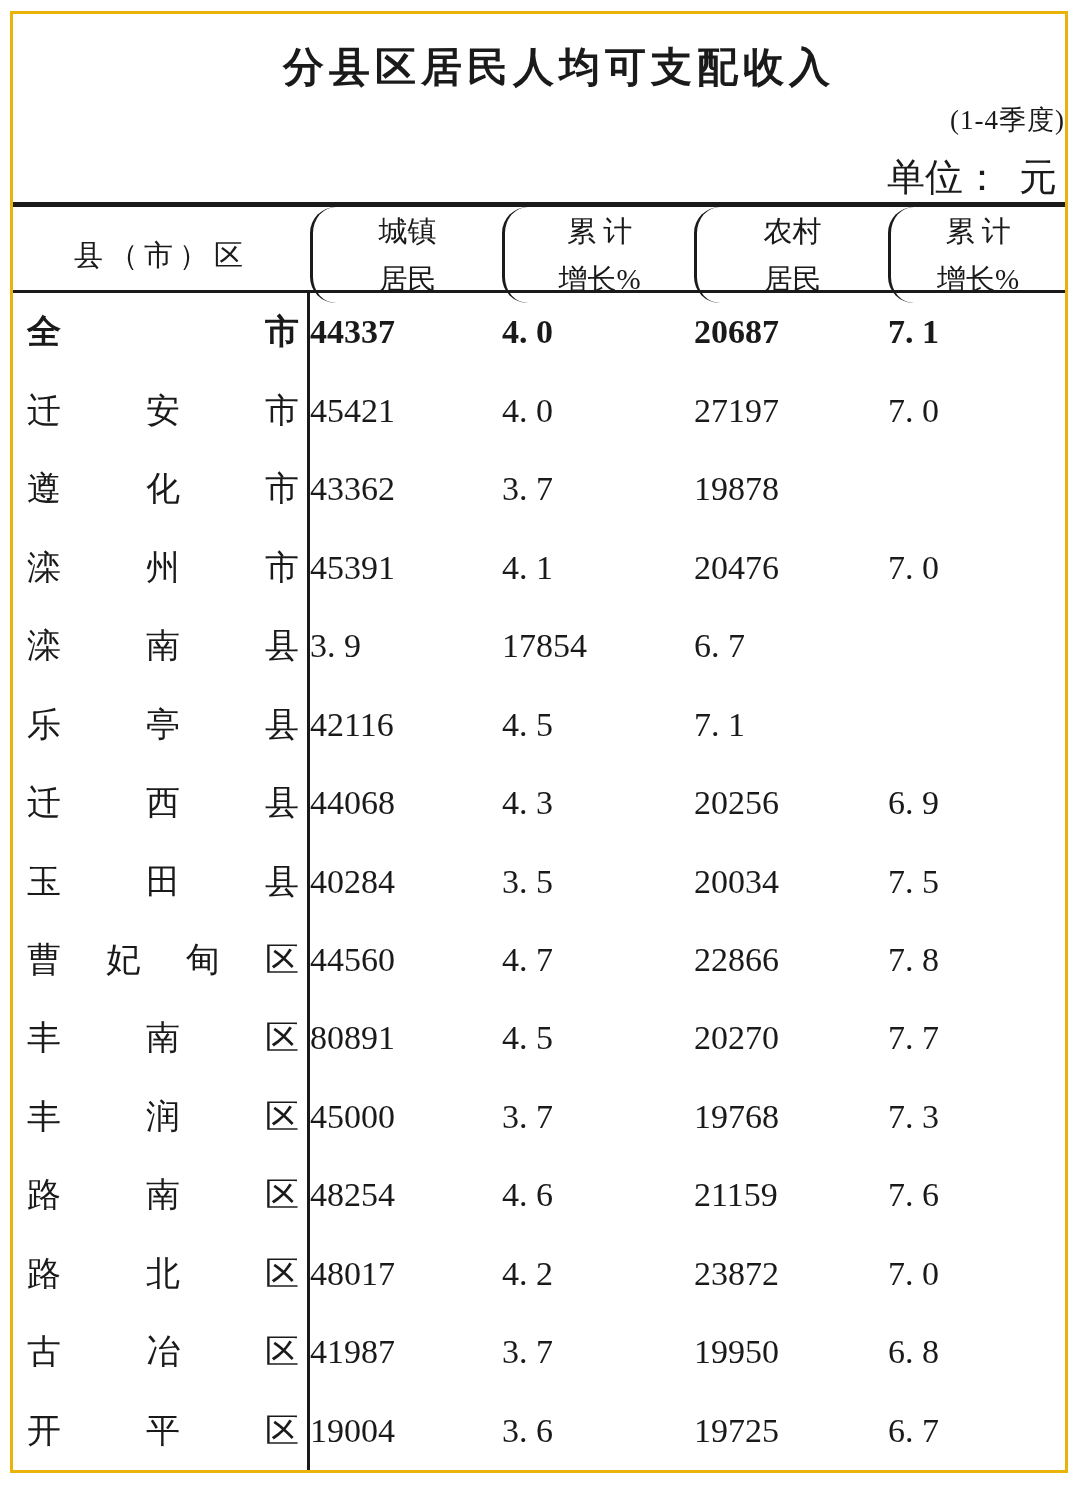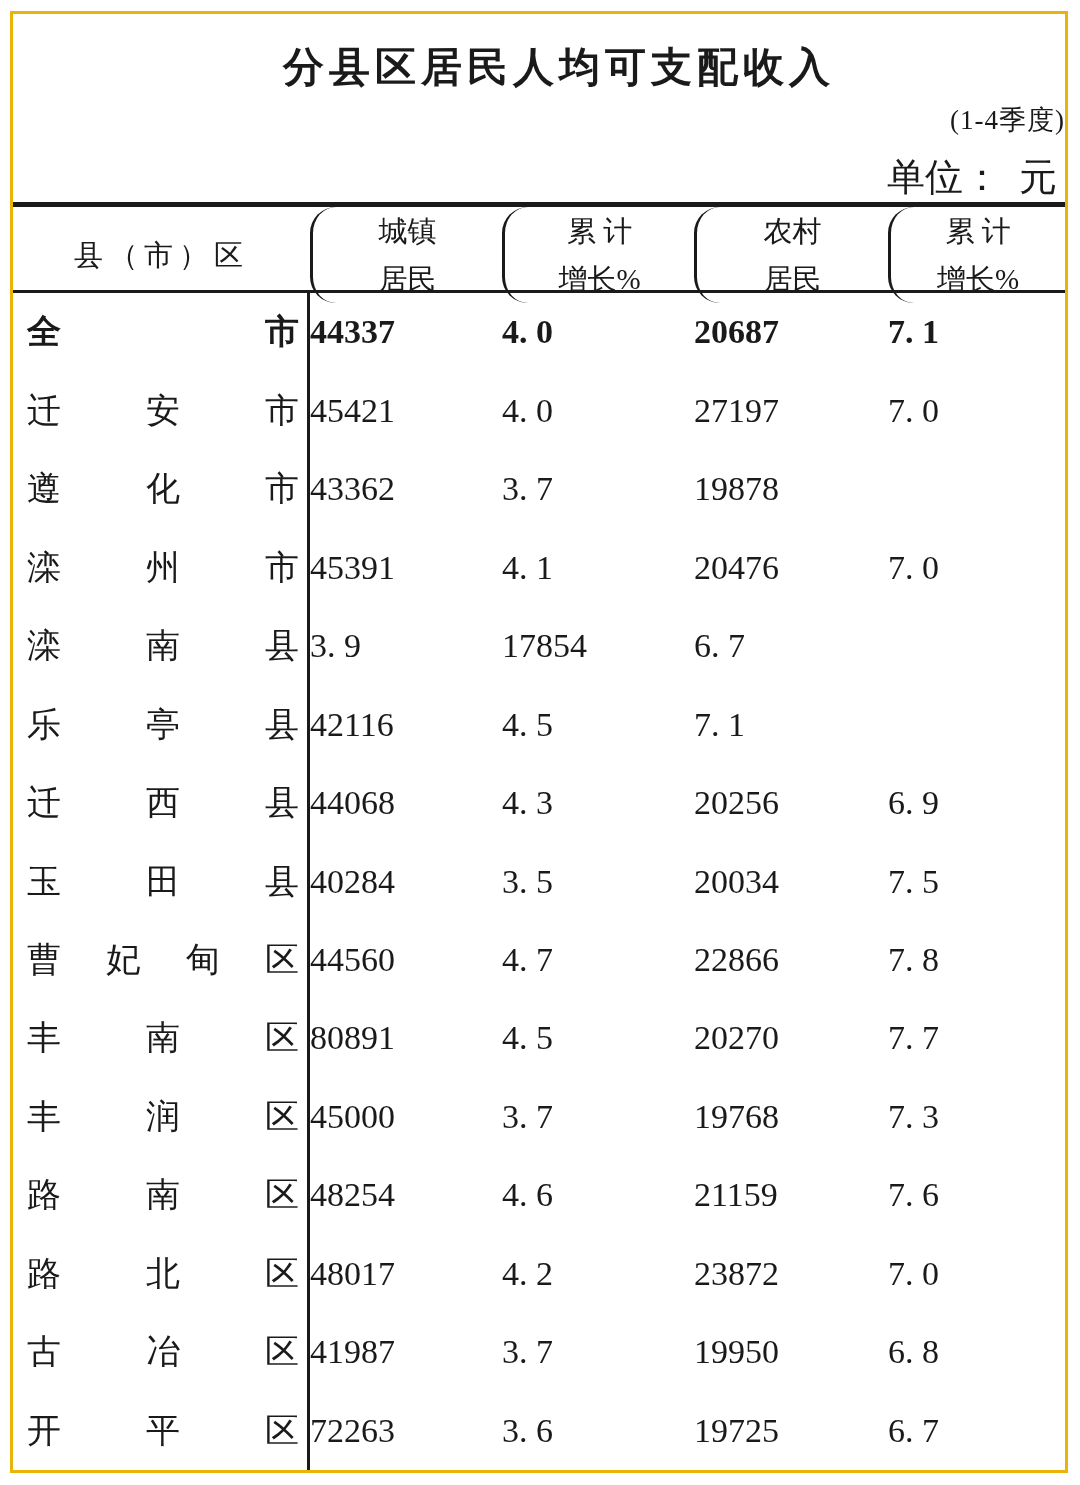--- a/index.html
+++ b/index.html
@@ -277,21 +277,21 @@
     <div class="cell num">3. 7</div>
     <div class="cell num">19950</div>
     <div class="cell num">6. 8</div>
   </div>
           <div class="row">
     <div class="cell name">
               <span>开</span>
               <span>平</span>
               <span>区</span>
             </div>
-    <div class="cell num">72263</div>
+    <div class="cell num">19004</div>
     <div class="cell num">3. 6</div>
     <div class="cell num">19725</div>
     <div class="cell num">6. 7</div>
   </div>
         </div>
     </div>
 
   </div>
 </div>
 

